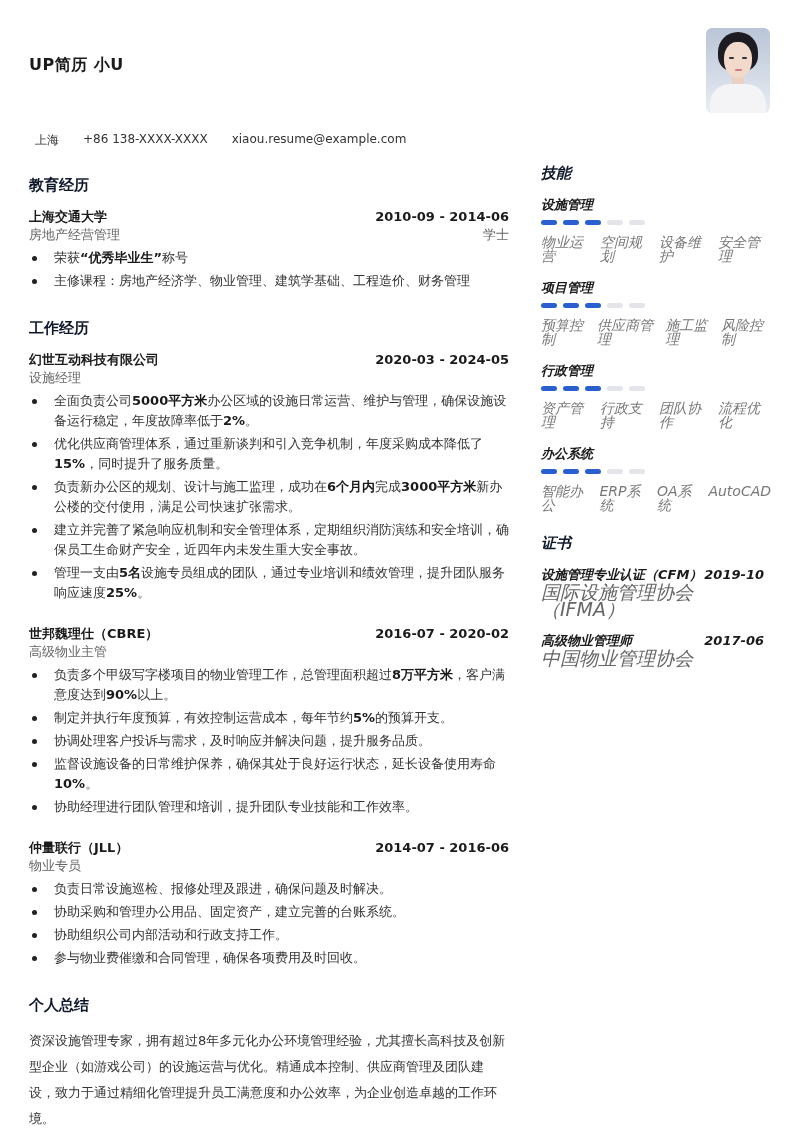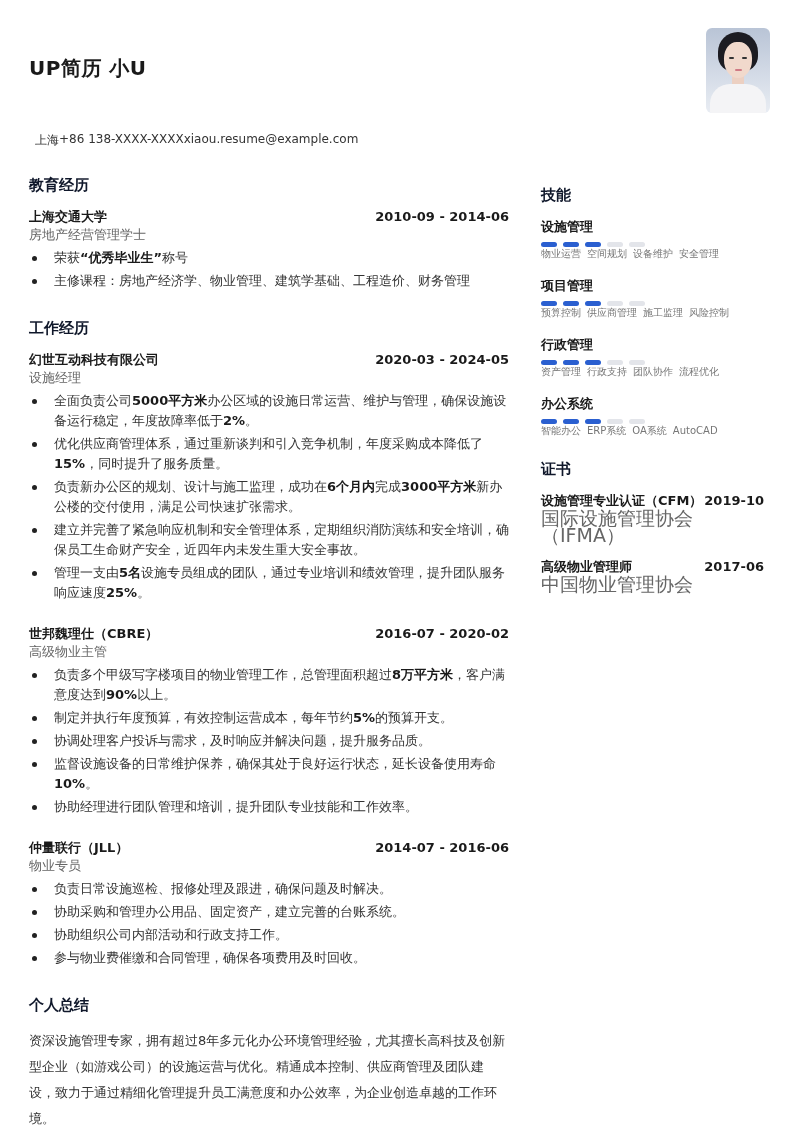--- a/index.html
+++ b/index.html
@@ -1,56 +1,56 @@
 <!DOCTYPE html>
 <html><head>
 <meta charset="utf-8">
 <style>
   * { box-sizing: border-box; margin: 0; padding: 0; }
   html, body { width: 799px; height: 1130px; overflow: hidden; background: #ffffff; }
   body { font-family: "DejaVu Sans", "Liberation Sans", sans-serif; color: #222; position: relative; }
 
   .header { position: absolute; left: 0; top: 0; width: 799px; height: 160px; }
-  .name { position: absolute; left: 29px; top: 55px; font-size: 20px; font-weight: bold; color: #1a1a1a; letter-spacing: 0.5px; }
-  .contact { position: absolute; left: 35px; top: 132px; display: flex; font-size: 12px; color: #333; }
+  .name { position: absolute; left: 29px; top: 55px; font-size: 16px; font-weight: bold; color: #1a1a1a; letter-spacing: 0.5px; }
+  .contact { position: absolute; left: 35px; top: 132px; display: flex; gap: 24px; font-size: 12px; color: #333; }
   .photo { position: absolute; left: 706px; top: 28px; width: 64px; height: 85px; border-radius: 6px; overflow: hidden;
            background: linear-gradient(180deg, #b9c4d6 0%, #d6dde8 60%, #e9edf3 100%); }
   .photo .hair { position: absolute; left: 12px; top: 4px; width: 40px; height: 40px; border-radius: 50% 50% 40% 40%; background: #1c1c22; }
   .photo .face { position: absolute; left: 18px; top: 14px; width: 28px; height: 36px; border-radius: 45% 45% 50% 50%; background: #f1d9cc; }
   .photo .eye { position: absolute; top: 29px; width: 5px; height: 2px; background: #333; border-radius: 2px; }
   .photo .mouth { position: absolute; left: 29px; top: 41px; width: 7px; height: 2px; background: #d07a84; border-radius: 2px; }
   .photo .neck { position: absolute; left: 26px; top: 46px; width: 12px; height: 14px; background: #ecd0c2; }
   .photo .body { position: absolute; left: 4px; top: 56px; width: 56px; height: 40px; border-radius: 20px 20px 0 0; background: #f4f4f6; }
 
   .left { position: absolute; left: 29px; top: 170px; width: 480px; }
-  .right { position: absolute; left: 541px; top: 180px; width: 230px; }
+  .right { position: absolute; left: 541px; top: 158px; width: 230px; font-style: italic; }
 
   .section-title { font-size: 15px; font-weight: bold; color: #0f172a; height: 30px; line-height: 30px; margin-bottom: 8px; }
 
   .entry-head { display: flex; justify-content: space-between; align-items: flex-start; }
   .entry-org { font-size: 13px; font-weight: bold; color: #1a1a1a; line-height: 18px; }
   .entry-date { font-size: 13px; font-weight: bold; color: #1a1a1a; line-height: 18px; }
-  .entry-sub { display: flex; font-size: 13px; color: #666; line-height: 17px; }
+  .entry-sub { display: flex; justify-content: space-between; font-size: 13px; color: #666; line-height: 17px; }
 
   ul.bullets { list-style: none; margin-top: 5px; }
   ul.bullets li { position: relative; padding-left: 25px; font-size: 13px; color: #333; line-height: 20px; margin-bottom: 3px; }
   ul.bullets li::before { content: ""; position: absolute; left: 3px; top: 8px; width: 5px; height: 5px; border-radius: 50%; background: #222; }
   ul.bullets li b { font-weight: bold; color: #1a1a1a; }
 
   .edu-entry { margin-bottom: 22px; }
   .work-entry { margin-bottom: 22px; }
 
   .summary { font-size: 13px; color: #333; line-height: 26px; }
 
   .skill { margin-bottom: 16px; }
   .skill-name { font-size: 13px; font-weight: bold; color: #1a1a1a; line-height: 18px; }
   .skill-bar { display: flex; gap: 6px; margin-top: 6px; height: 5px; }
   .skill-bar span { width: 16px; height: 5px; border-radius: 3px; background: #e3e5ea; }
   .skill-bar span.on { background: #2a5fd0; }
-  .skill-tags { display: flex; gap: 6px; margin-top: 0; font-size: 10px; color: #777; line-height: 14px; text-align: right; }
+  .skill-tags { display: flex; gap: 6px; margin-top: 10px; font-size: 14px; color: #777; line-height: 14px; }
 
   .cert { margin-bottom: 14px; }
   .cert-head { display: flex; justify-content: space-between; width: 223px; }
   .cert-name { font-size: 13px; font-weight: bold; color: #1a1a1a; line-height: 18px; }
   .cert-date { font-size: 13px; font-weight: bold; color: #1a1a1a; line-height: 18px; }
   .cert-issuer { font-size: 19px; color: #666; line-height: 17px; }
 </style>
 </head>
 <body>
 

